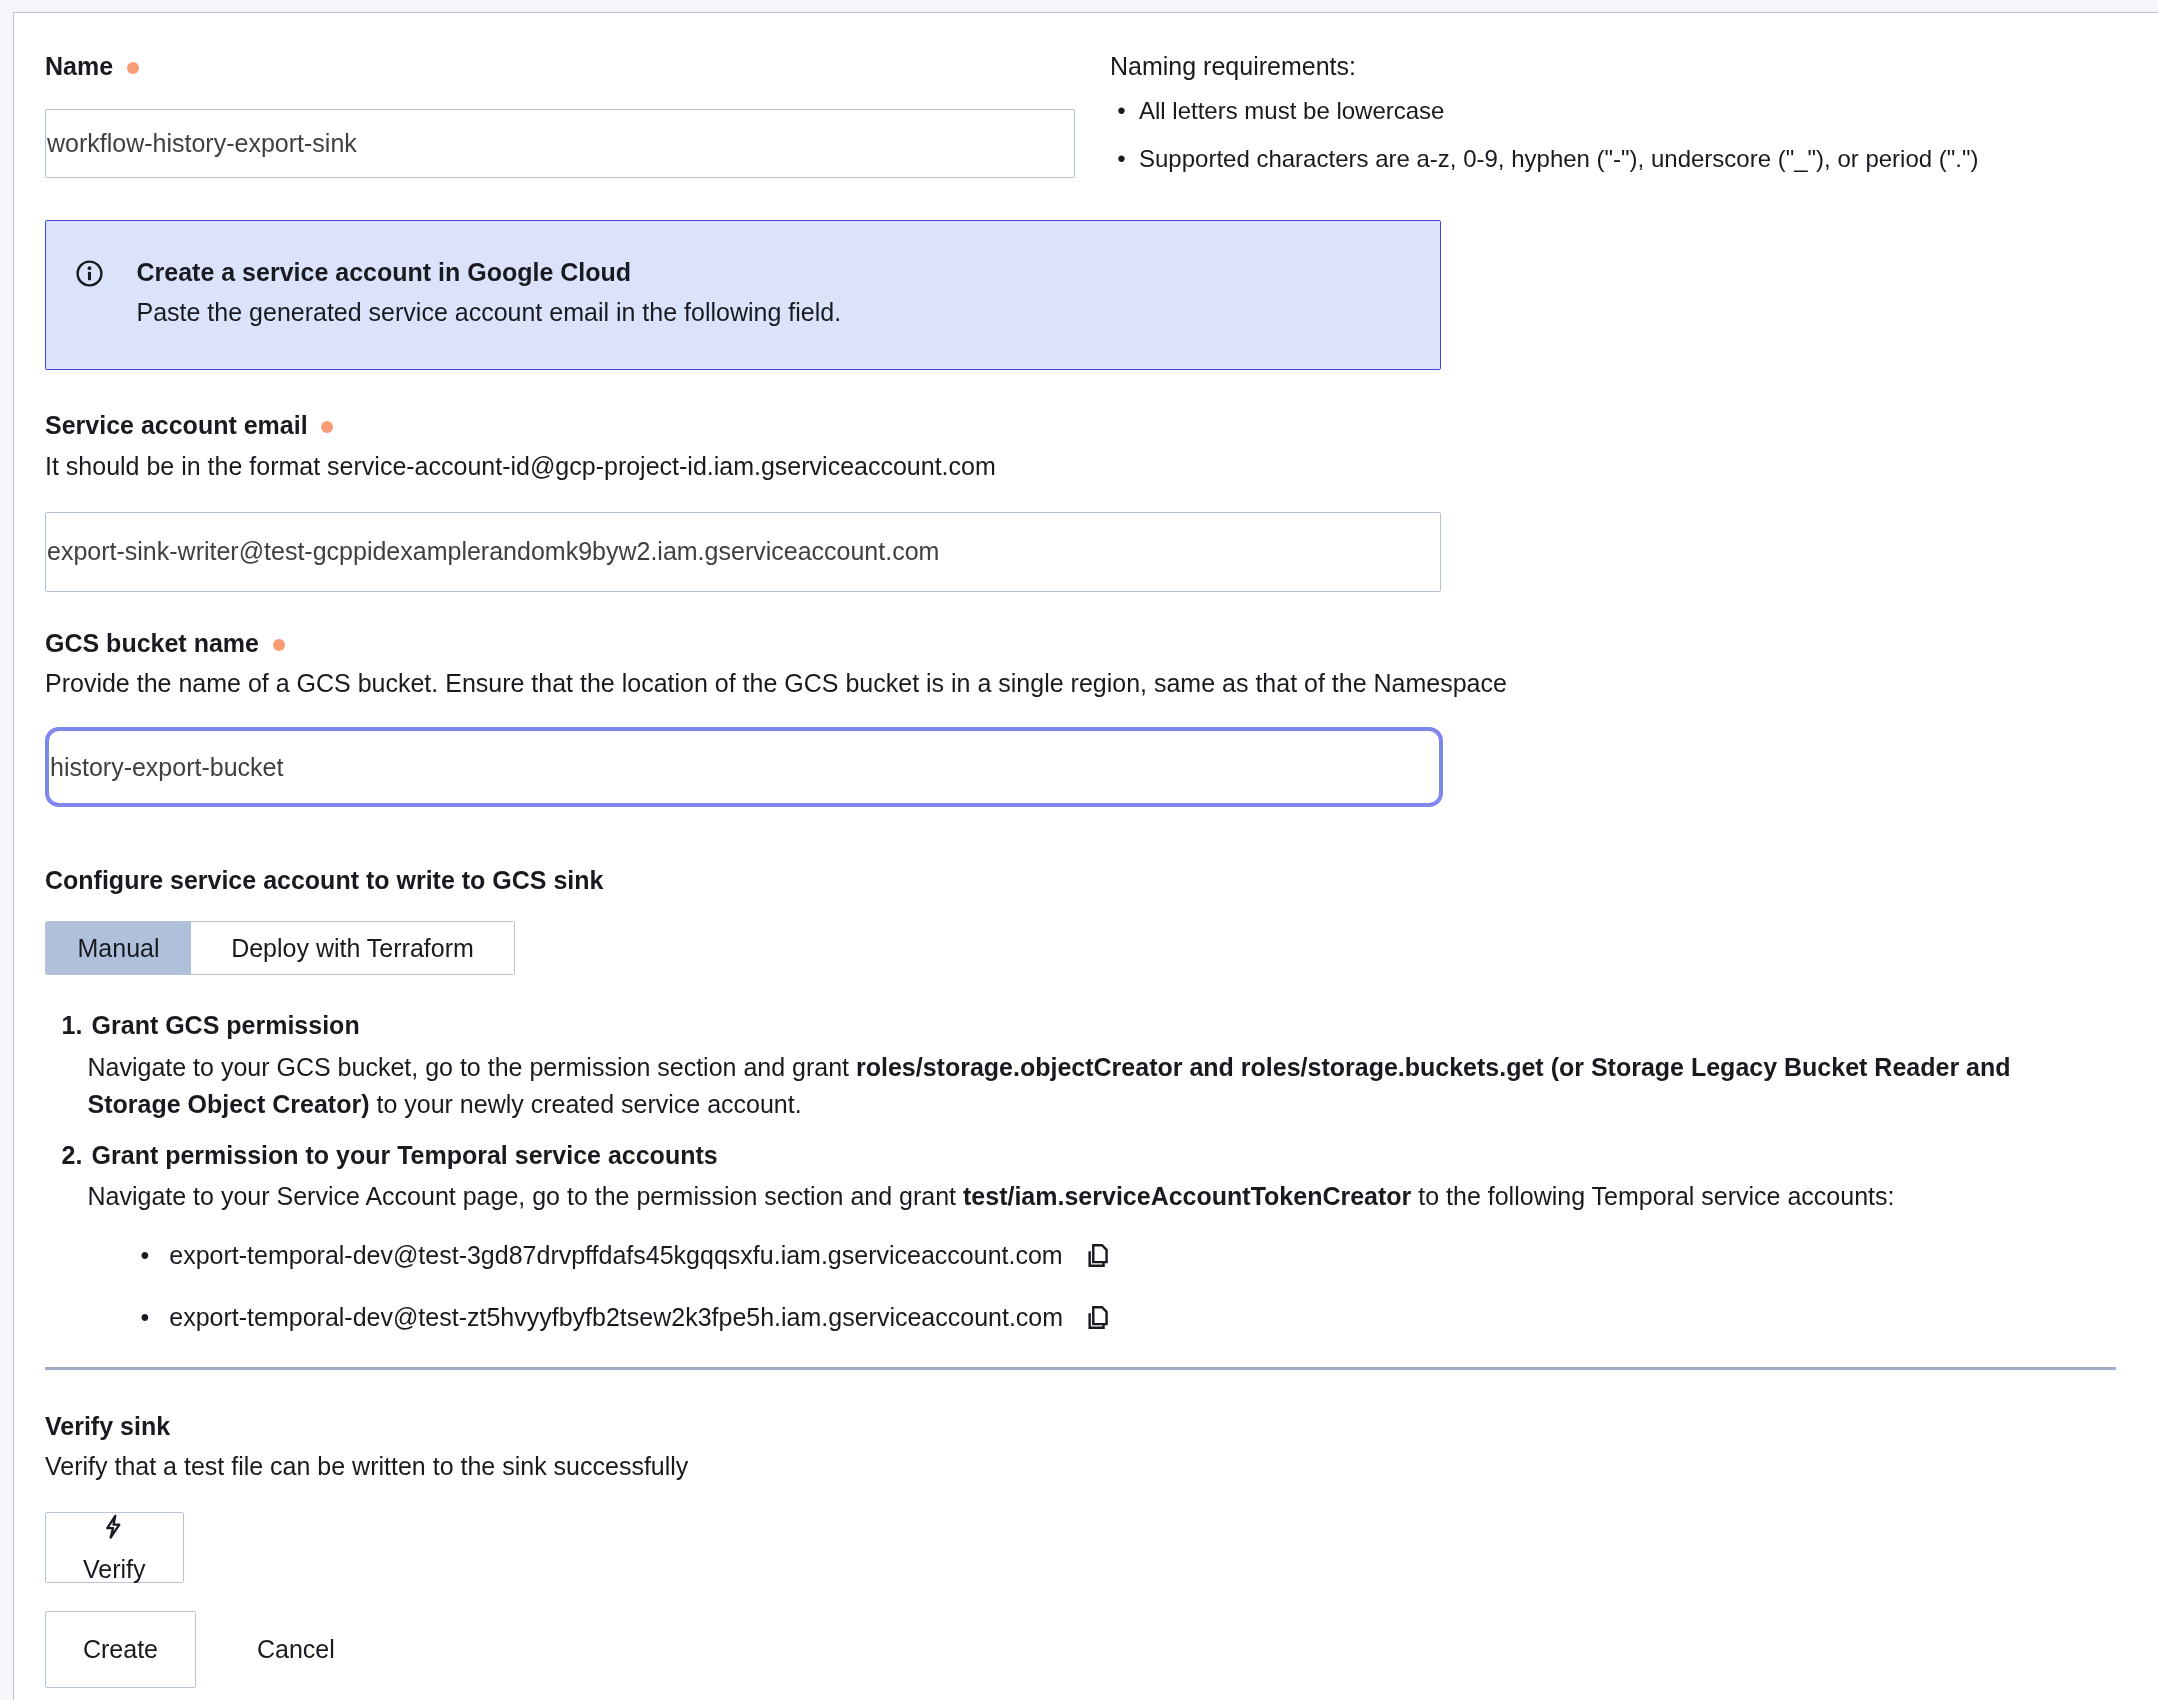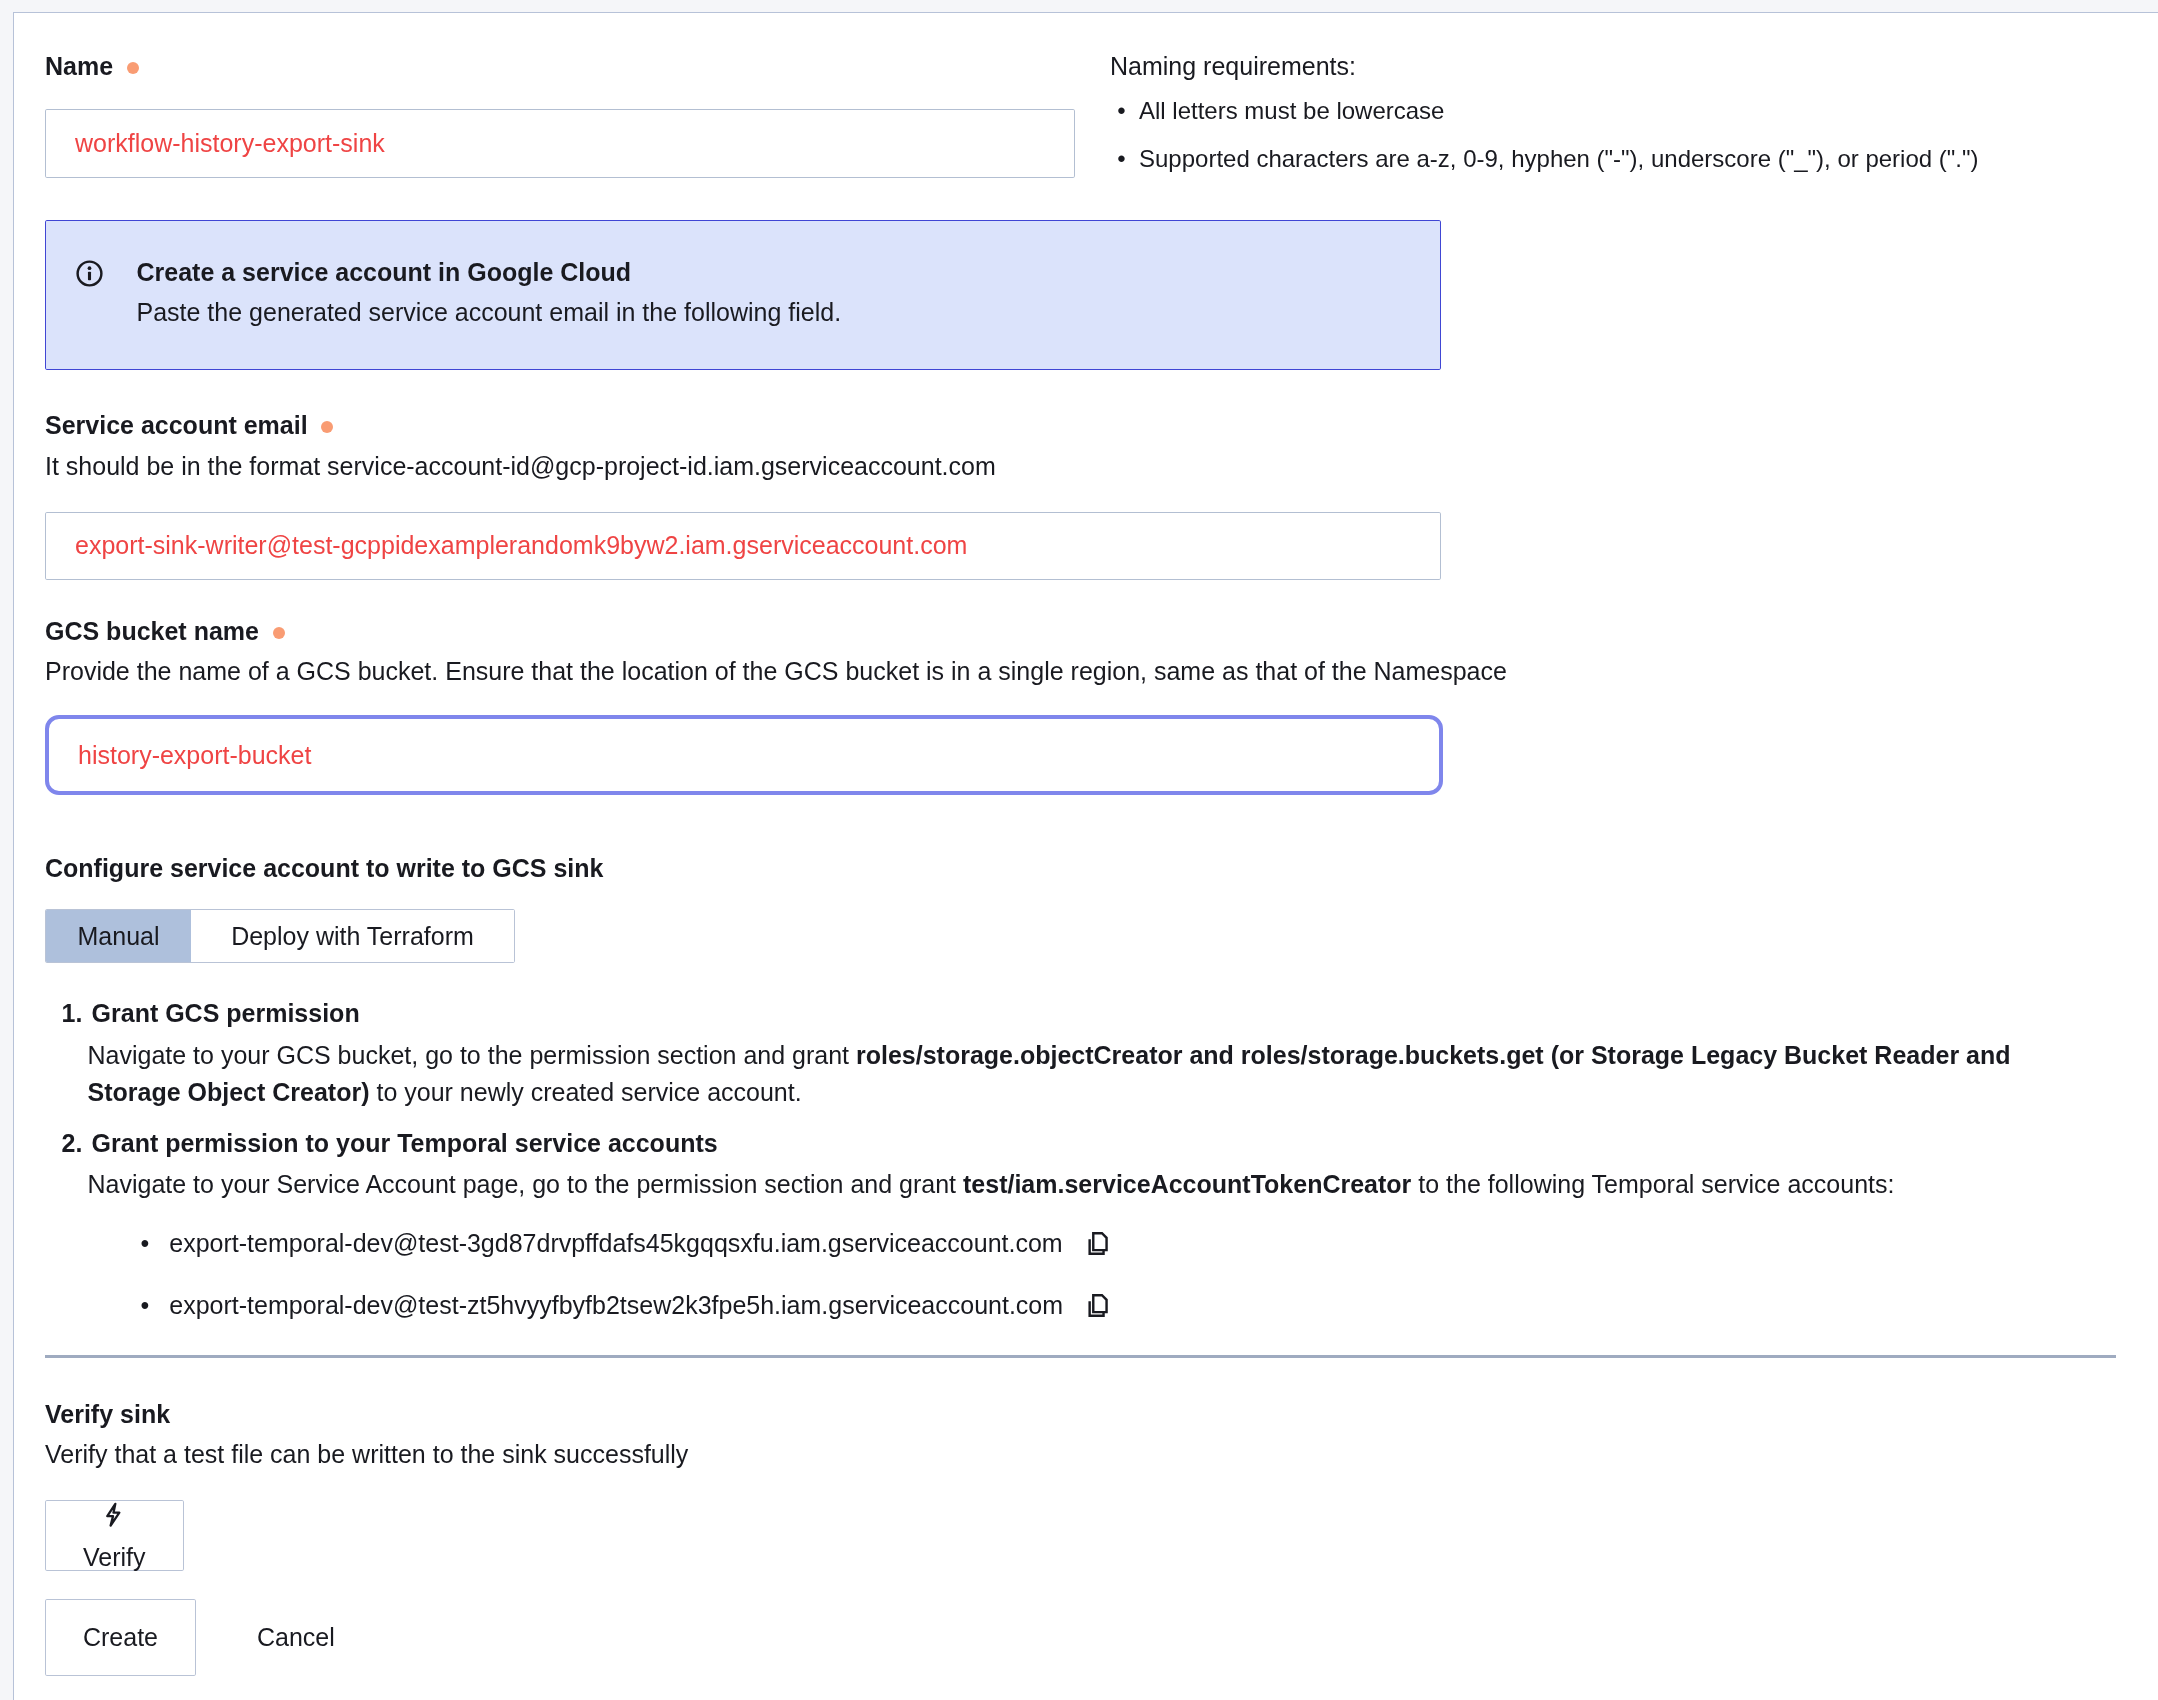--- a/index.html
+++ b/index.html
@@ -29,24 +29,24 @@
   .required-dot {
     display: inline-block; width: 12px; height: 12px; border-radius: 50%;
     background: #f99c73; margin-left: 13.8px; margin-top: 2.8px;
   }
   .field-desc { font-size: 25px; line-height: 33px; margin-top: 7.3px; }
 
   .text-input {
     display: block; margin-top: 26px; height: 69px;
     border: 1.8px solid #b3bfd2; border-radius: 1.8px;
     background: #ffffff; font-family: inherit;
-    font-size: 25px; color: #ef4444; padding: 0 29px; outline: none;
+    font-size: 25px; color: #404040; padding: 0 1px; outline: none;
   }
   .name-input { width: 1030px; }
-  .email-input { width: 1396px; margin-top: 29px; height: 68px; }
+  .email-input { width: 1396px; margin-top: 29px; height: 80px; }
   .bucket-input {
     width: 1398px; margin-top: 27.5px; height: 80px;
     border: 4.6px solid #7f86ec; border-radius: 14px;
   }
 
   
   .req-title { font-size: 25px; line-height: 33px; }
   .req-list { list-style: none; margin-top: 11px; }
   .req-list li {
     font-size: 24px; line-height: 33px; margin-bottom: 14.7px;

